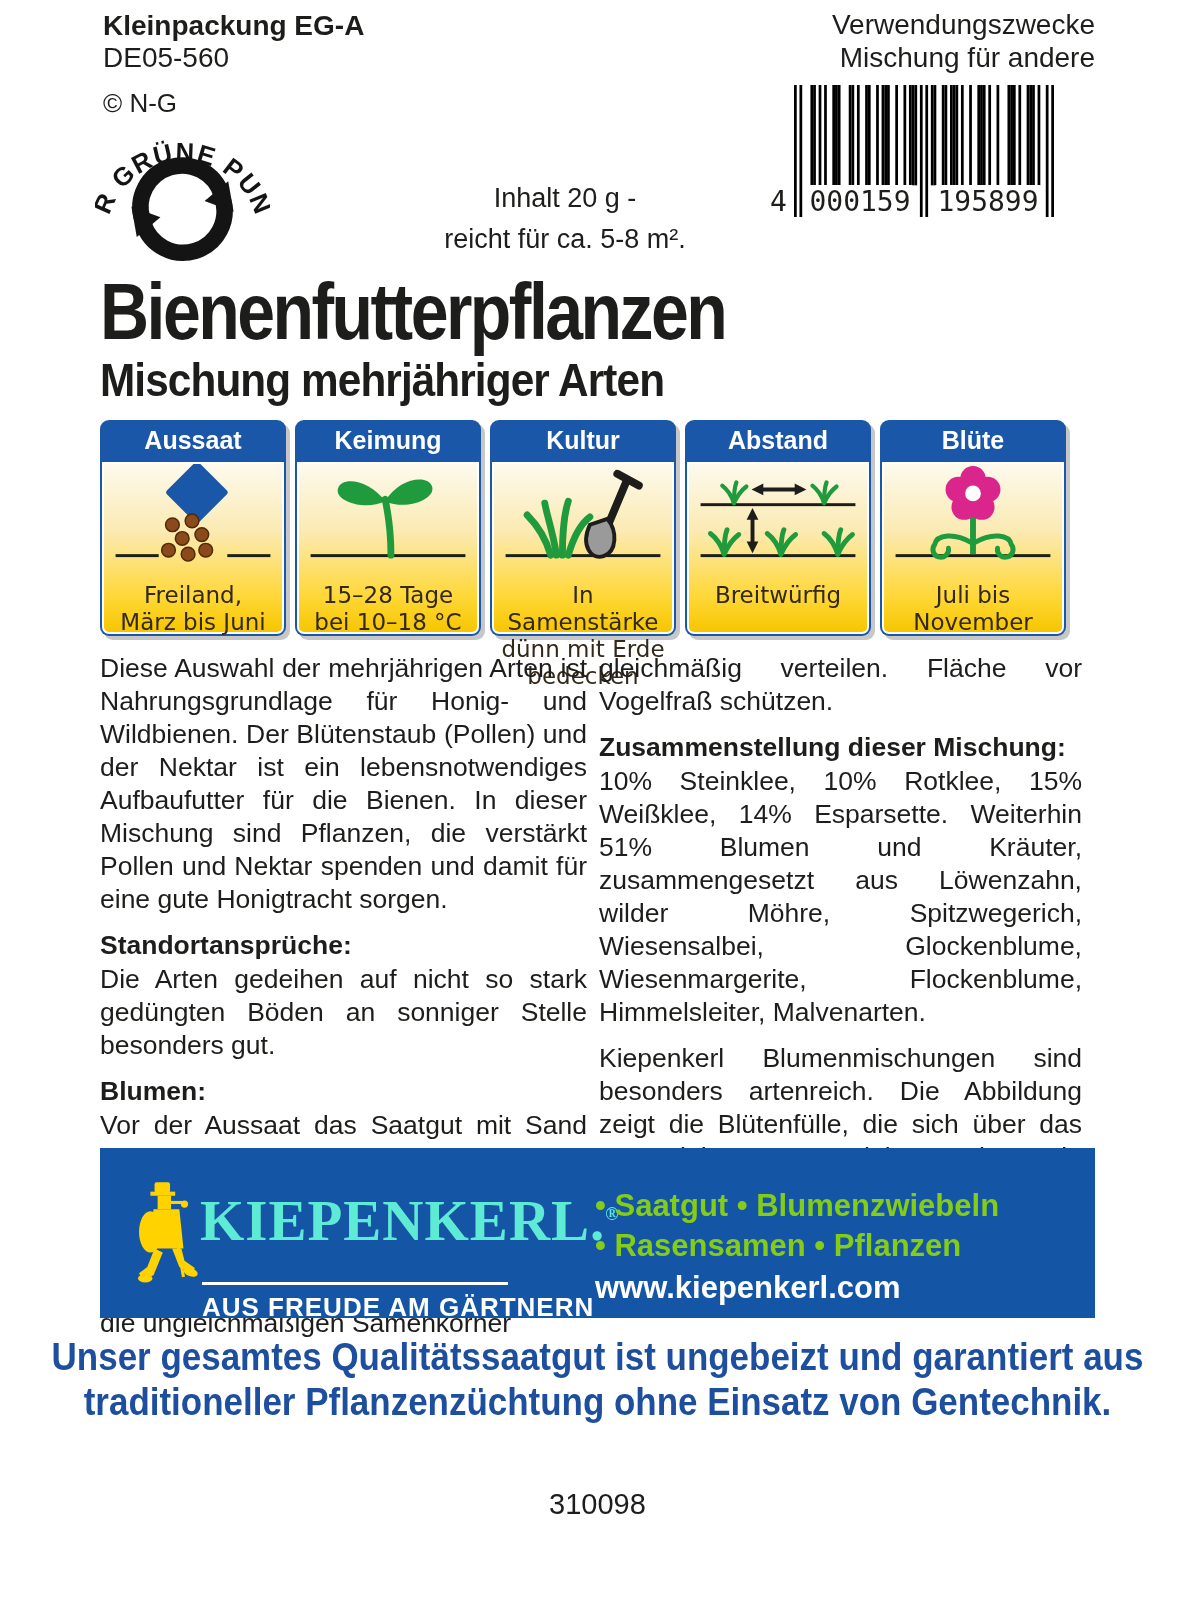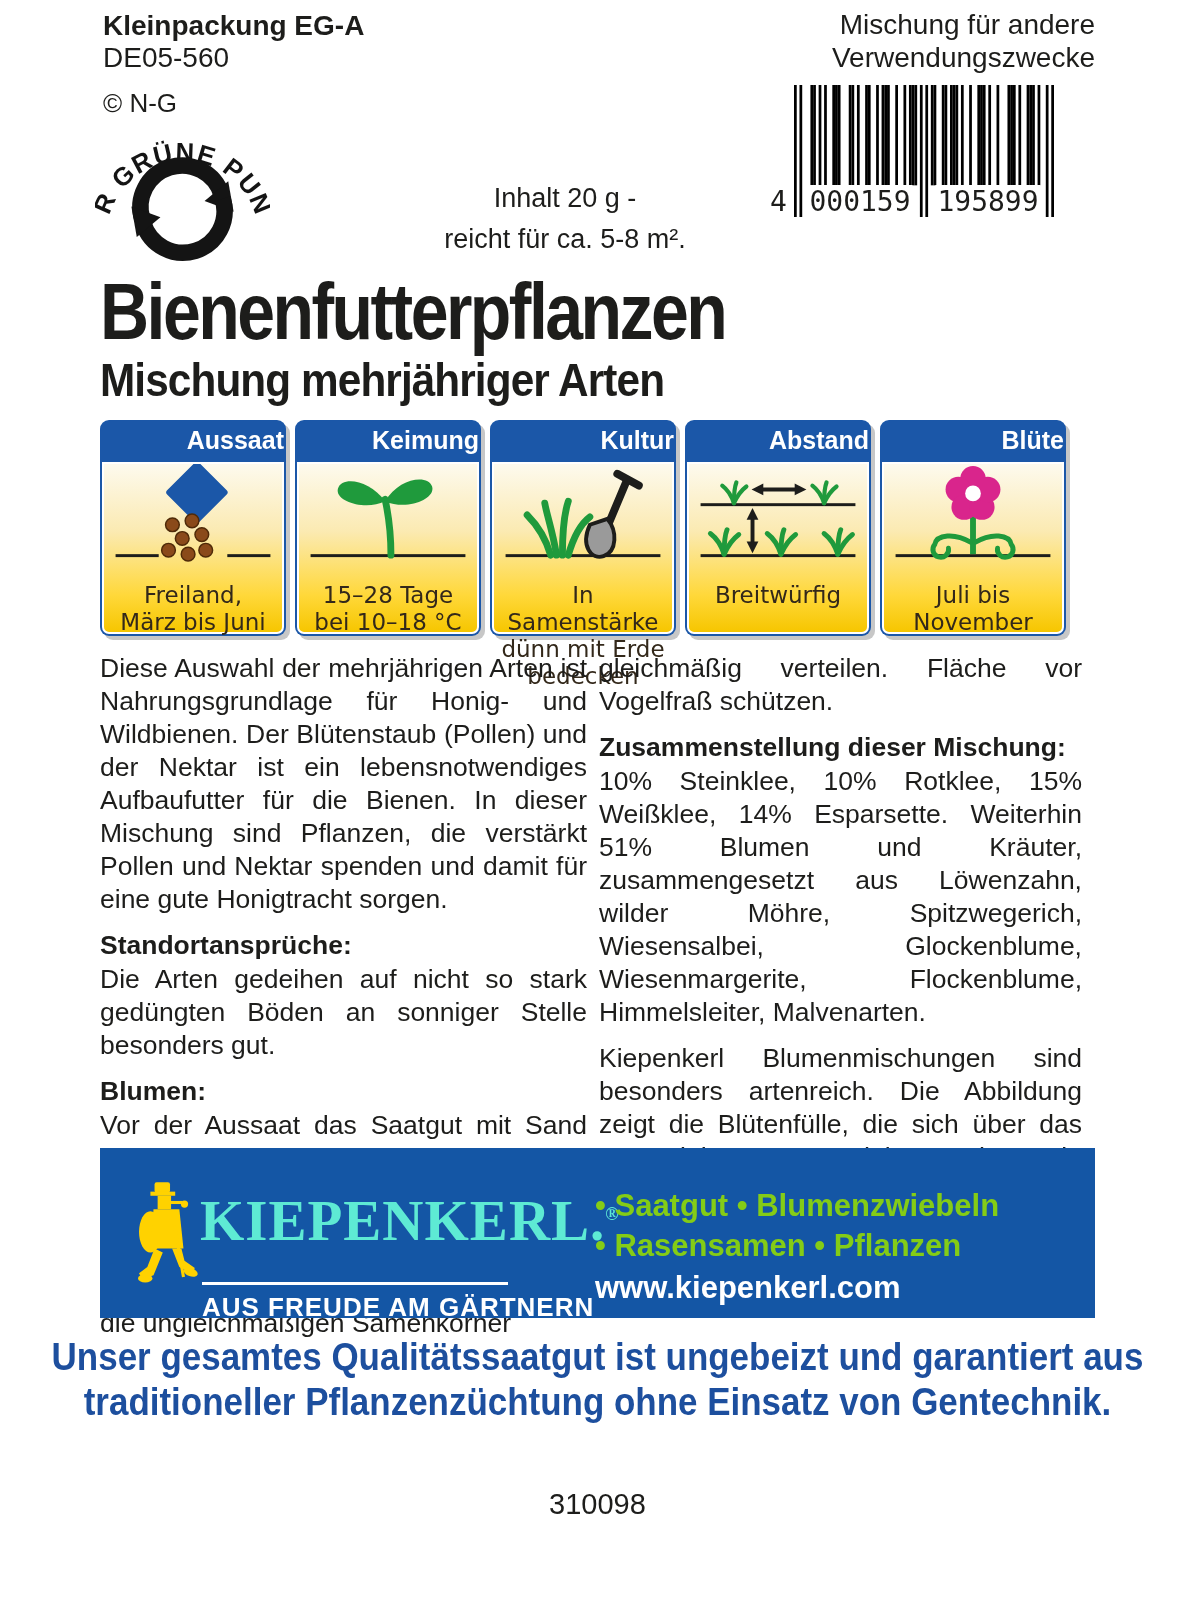--- a/index.html
+++ b/index.html
@@ -26,21 +26,21 @@
   
   .title{font-size:80px;font-weight:bold;letter-spacing:-3px;white-space:nowrap;
          transform:scaleX(.85);transform-origin:left top;line-height:1;}
   .subtitle{font-size:47px;font-weight:bold;letter-spacing:-1px;white-space:nowrap;
          transform:scaleX(.9);transform-origin:left top;line-height:1;}
 
   
   .boxes{display:flex;gap:9px;width:966px;}
   .box{flex:1;background:#1b57a8;border-radius:9px;padding:2px;
        box-shadow:4px 4px 0 rgba(130,130,130,.45);}
-  .box-h{color:#fff;text-align:right;font-weight:bold;font-size:25px;padding:4px 0 7px;}
+  .box-h{color:#fff;text-align:center;font-weight:bold;font-size:25px;padding:4px 0 7px;}
   .box-b{background:linear-gradient(to bottom,#fdfaee 0%,#fbeab2 40%,#ffd83a 78%,#f6c600 100%);
          border:2px solid #fff;border-radius:0 0 7px 7px;height:168px;position:relative;}
   .box-icon{display:block;width:100%;height:98px;}
   .box-caption{text-align:center;font-size:23px;line-height:27px;color:#33281a;
                white-space:pre-line;margin-top:20px;font-family:"DejaVu Sans",sans-serif;}
 
   
   .col{font-size:26.5px;line-height:33px;text-align:justify;}
   .col p{margin:0 0 13px;}
   .col h3{font-size:26.5px;margin:13px 0 1px;font-weight:bold;text-align:left;}
@@ -83,22 +83,22 @@
         <polygon points="0,-15 15,11 -15,11" transform="translate(125,97) rotate(140)" stroke="none"></polygon>
         <g transform="rotate(180 85 106)">
           <path d="M46,116 A40,40 0 1 1 123,92" fill="none" stroke-width="16"></path>
           <polygon points="0,-15 15,11 -15,11" transform="translate(125,97) rotate(140)" stroke="none"></polygon>
         </g>
       </g>
     </svg>
   </div>
 
   <div class="abs header-right" style="right:100px;top:8px;">
+    <div>Verwendungszwecke</div>
     <div>Mischung für andere</div>
-    <div>Verwendungszwecke</div>
   </div>
 
   <div class="abs inhalt" style="left:385px;top:178px;">
     <div>Inhalt 20 g -</div>
     <div>reicht für ca. 5-8 m².</div>
   </div>
 
   <div class="abs barcode" style="left:772px;top:85px;">
     <svg id="ean-svg" class="abs" style="left:22px;top:0;" viewBox="0 0 95 1" preserveAspectRatio="none" width="260" height="132" fill="#000">
         <rect x="0" y="0" width="1" height="1"></rect>

